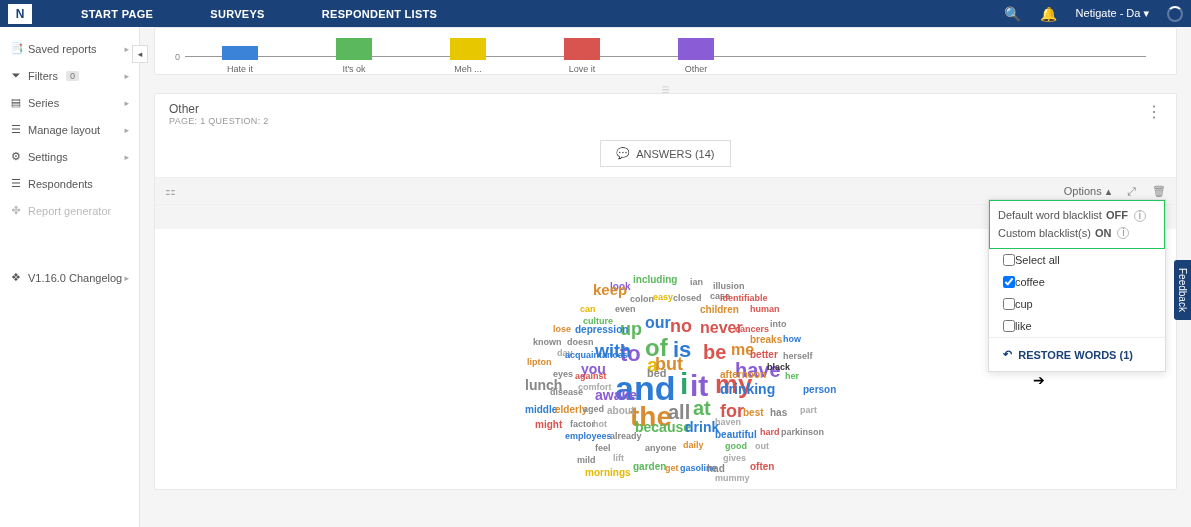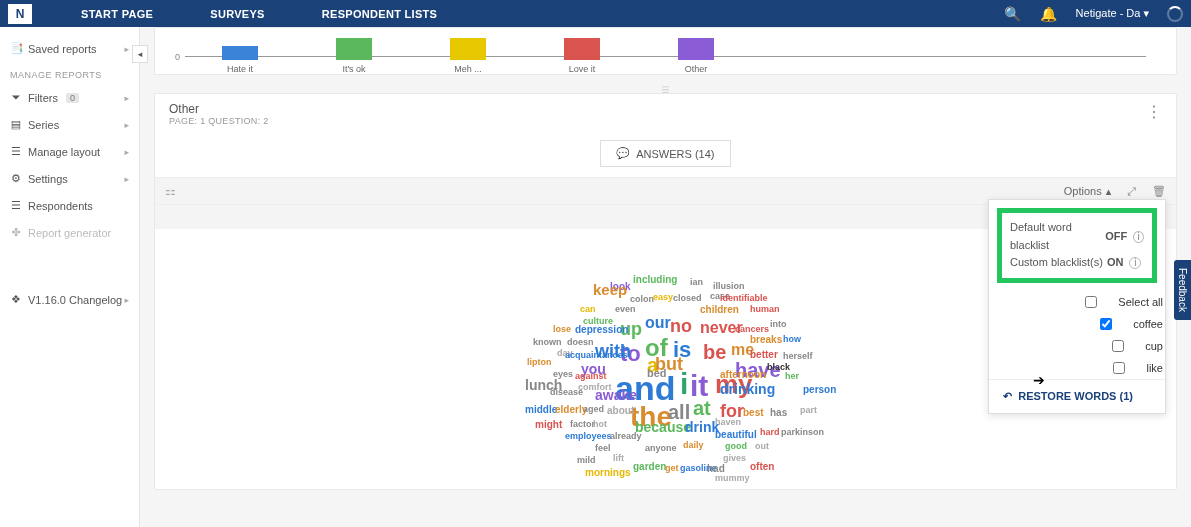--- a/index.html
+++ b/index.html
@@ -65,25 +65,25 @@
 .hiddenbar { background:#f4f4f4; display:flex; justify-content:flex-end; padding:6px 24px; font-size:11px; font-weight:600; color:#1a4178;}
 .hiddenbar span{cursor:pointer; display:flex; align-items:center; gap:6px;}
 
 
 .wcarea { position:relative; height:260px; }
 .cloud { position:absolute; left:250px; top:20px; width:520px; height:220px; }
 .w { position:absolute; font-weight:600; white-space:nowrap; }
 
 
 .dropdown { position:absolute; right:10px; top:-30px; width:178px; background:#fff; border:1px solid #ddd; box-shadow:0 2px 8px rgba(0,0,0,.12); font-size:11px; }
-.infobox { border:5px solid #22c55e; margin:8px; padding:6px 8px; color:#555; line-height:1.6;}
+.infobox { border:1px solid #22c55e; padding:6px 8px; color:#555; line-height:1.6;}
 .infobox .row{display:flex;align-items:center;gap:4px;}
 .onoff { font-weight:600;}
 .infoi { color:#888; font-size:10px; border:1px solid #bbb;border-radius:50%;width:12px;height:12px;display:inline-flex;align-items:center;justify-content:center;margin-left:2px;}
-.chkrow { display:flex; align-items:center; gap:21px; padding:5px 2px;justify-content:flex-end; }
+.chkrow { display:flex; align-items:center; gap:0; padding:5px 14px; }
 .chkrow input { width:12px;height:12px;}
 .restore { border-top:1px solid #eee; padding:10px 14px; color:#1a4178; font-weight:600; display:flex;align-items:center;gap:6px;cursor:pointer;}
 
 
 .feedback { position:fixed; right:0; top:260px; background:#1a4178;color:#fff; writing-mode:vertical-rl; padding:8px 3px; font-size:10px;cursor:pointer;border-radius:3px 0 0 3px;}
 
 
 .cursor { position:fixed; left:1033px; top:372px; font-size:14px; color:#000; pointer-events:none;}
 </style>
 </head>
@@ -108,21 +108,20 @@
 
   <div class="sidebar">
     <div class="collapse">◂</div>
     <div class="sb-item">
       <span class="lbl">
           <span class="sb-icon">📑</span>
           <span>Saved reports</span>
         </span>
         <span class="chev">▸</span>
     </div>
-    <div class="sb-section">MANAGE REPORTS</div>
     <div class="sb-item">
       <span class="lbl">
           <span class="sb-icon">⏷</span>
           <span>Filters</span>
           <span class="badge">0</span>
         </span>
         <span class="chev">▸</span>
     </div>
     <div class="sb-item">
       <span class="lbl">

